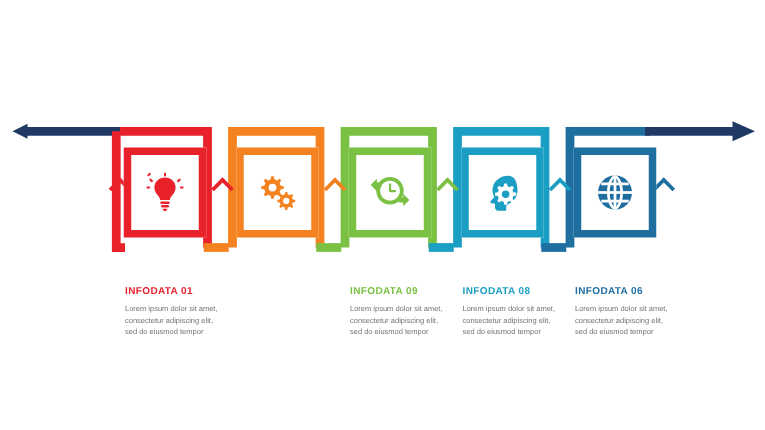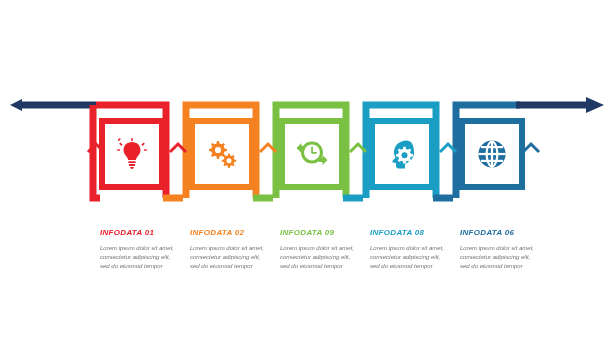--- a/index.html
+++ b/index.html
@@ -56,21 +56,20 @@
   }
   .card .inner svg {
     display: block;
   }
   .labels {
     position: absolute;
     left: 0;
     top: 228px;
     width: 612px;
     height: 90px;
-    font-style: italic;
   }
   .label-col {
     position: absolute;
     width: 78px;
     top: 0;
   }
   .label-title {
     font-size: 8px;
     font-weight: bold;
     letter-spacing: 0.3px;
@@ -213,24 +212,20 @@
 
   </div>
 
   <div class="labels">
 
     <div class="label-col" style="left:100px;">
       <p class="label-title" style="color:#e8212a;">INFODATA 01</p>
       <p class="label-body">Lorem ipsum dolor sit amet, consectetur adipiscing elit, sed do eiusmod tempor</p>
     </div>
 
-    <div class="label-col" style="left:190px;">
-      <p class="label-title" style="color:#f58220;">INFODATA 02</p>
-      <p class="label-body">Lorem ipsum dolor sit amet, consectetur adipiscing elit, sed do eiusmod tempor</p>
-    </div>
 
     <div class="label-col" style="left:280px;">
       <p class="label-title" style="color:#7ac143;">INFODATA 09</p>
       <p class="label-body">Lorem ipsum dolor sit amet, consectetur adipiscing elit, sed do eiusmod tempor</p>
     </div>
 
     <div class="label-col" style="left:370px;">
       <p class="label-title" style="color:#1b9ec4;">INFODATA 08</p>
       <p class="label-body">Lorem ipsum dolor sit amet, consectetur adipiscing elit, sed do eiusmod tempor</p>
     </div>

